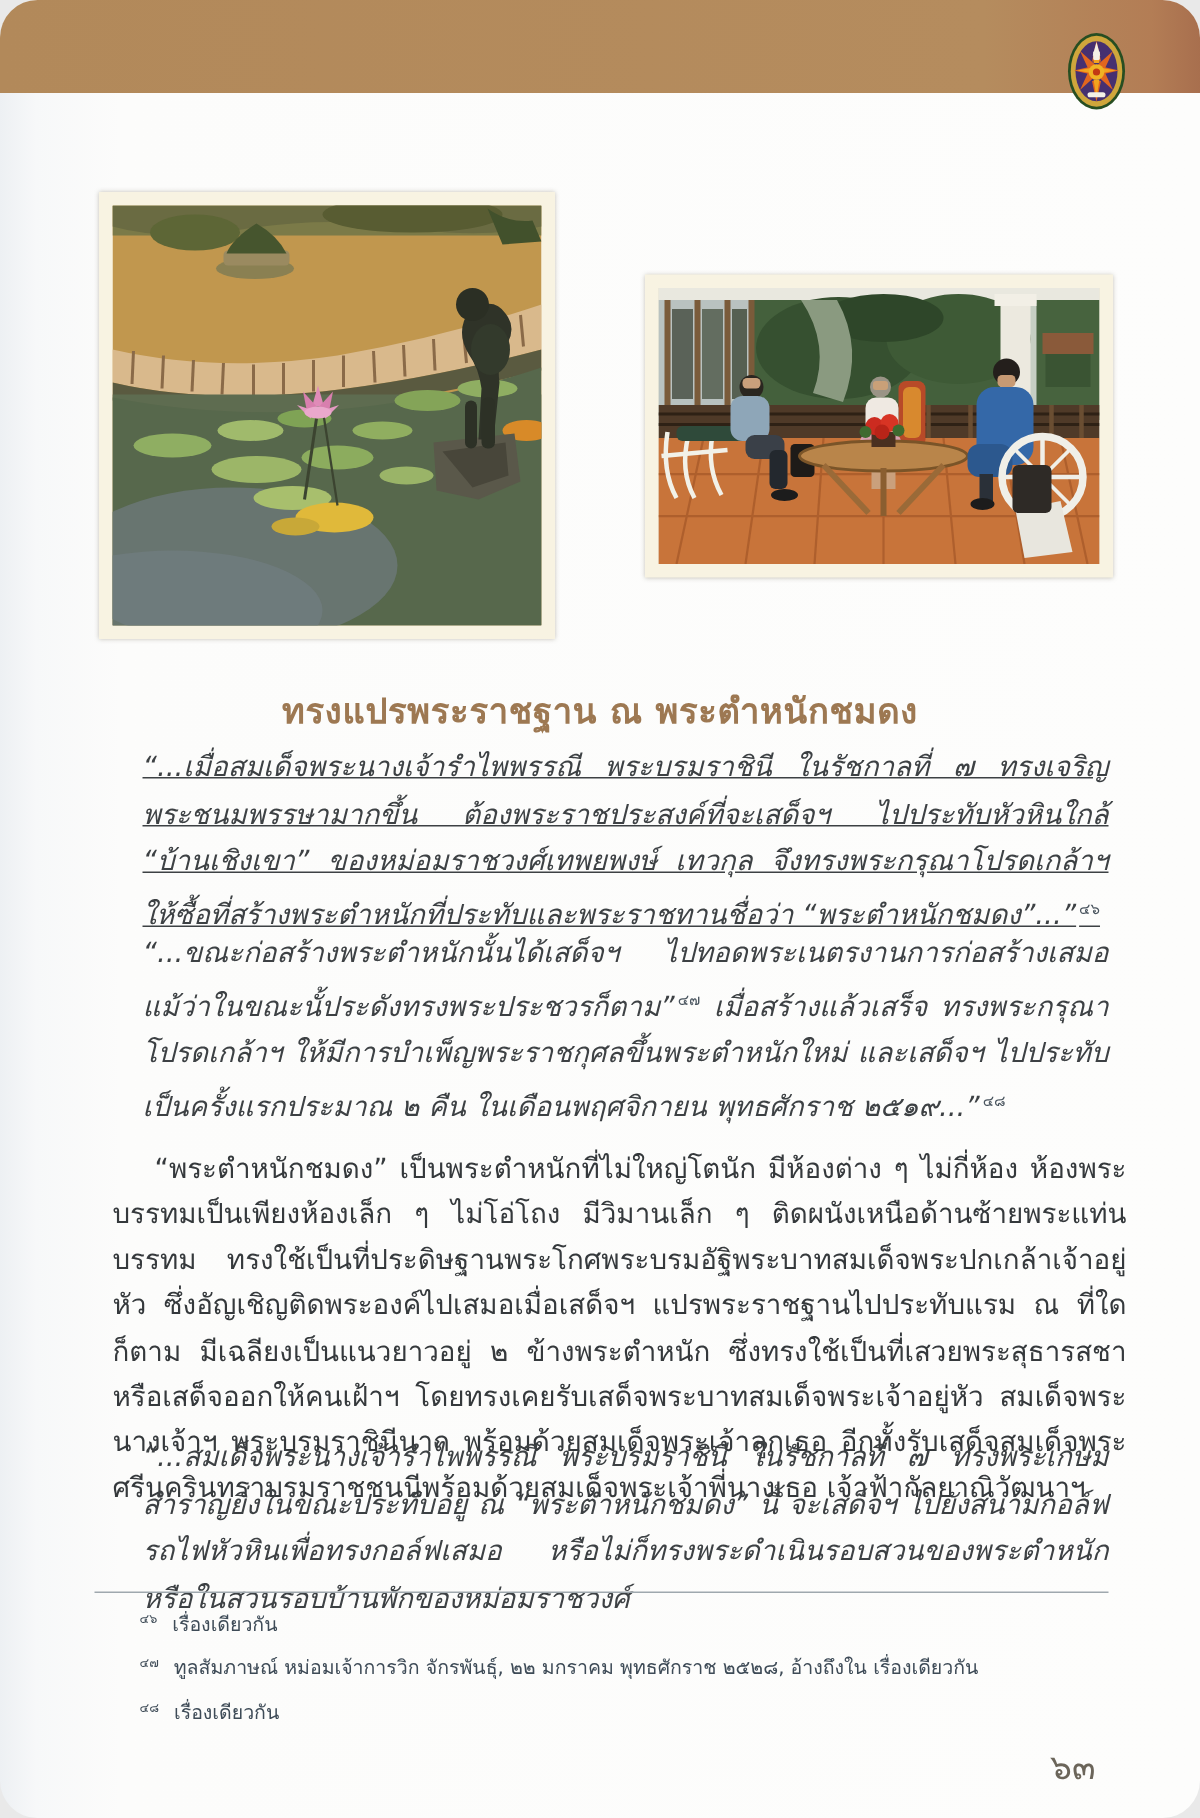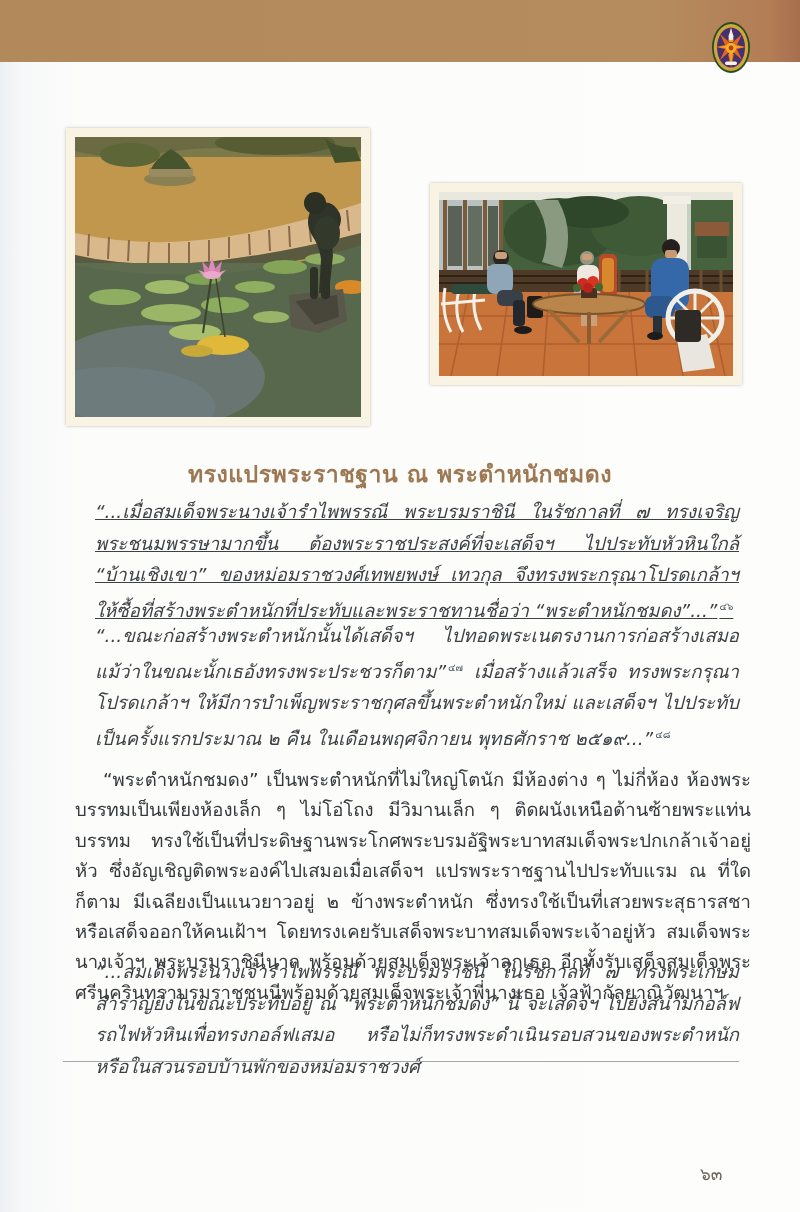--- a/index.html
+++ b/index.html
@@ -1,20 +1,21 @@
 <!DOCTYPE html>
 <html><head>
 <meta charset="utf-8">
 <style>
   html,body { margin:0; padding:0; background:#e9e9e9; }
   .page {
     position:relative; width:800px; height:1212px; margin:0 auto;
     background:linear-gradient(90deg,#edf0f3 0%, #f7f8f9 3%, #fcfcfb 10%, #fdfdfc 100%);
     font-family:"DejaVu Sans","Liberation Sans",sans-serif;
     overflow:hidden;
+    border-radius:25px;
   }
   .top-band {
     position:absolute; top:0; left:0; width:800px; height:62px;
     background:linear-gradient(90deg,#b2895a 0%, #b58c5e 82%, #b37d55 96%, #a86f4e 100%);
   }
   .emblem { position:absolute; top:21px; left:711px; width:40px; height:53px; }
 
   .photo-frame {
     position:absolute; background:#f8f3e2; padding:9px;
     box-shadow:0 0 3px rgba(90,80,60,.35);
@@ -42,21 +43,21 @@
   .footnote-rule {
     position:absolute; left:63px; top:1061px; width:676px; height:1px;
     background:#9fa8ae;
   }
   .footnotes { position:absolute; left:63px; top:1072px; width:676px; color:#3e4b57; }
   .fn { margin:0 0 9px 30px; font-size:13px; line-height:17px; }
   .fn sup { font-size:8.5px; margin-right:10px; }
 
   .page-number {
     position:absolute; left:700px; top:1160px; width:60px;
-    color:#6b655a; font-size:17px;
+    color:#6b655a; font-size:23px;
   }
 </style>
 </head>
 <body>
 
 <div class="page">
 
   <div class="top-band"></div>
 
   <div class="emblem">
@@ -264,24 +265,29 @@
       </g>
       <polygon points="238,148 268,142 276,176 244,180" fill="#e8e6de"></polygon>
       <rect x="236" y="118" width="26" height="32" rx="4" fill="#2e2a26"></rect>
     </svg>
   </div>
 
   <div class="page-title">ทรงแปรพระราชฐาน ณ พระตำหนักชมดง</div>
 
   <p class="quote" style="top:496px;text-decoration:underline;"><span>“...เมื่อสมเด็จพระนางเจ้ารำไพพรรณี พระบรมราชินี ในรัชกาลที่ ๗ ทรงเจริญพระชนมพรรษามากขึ้น ต้องพระราชประสงค์ที่จะเสด็จฯ ไปประทับหัวหินใกล้ “บ้านเชิงเขา” ของหม่อมราชวงศ์เทพยพงษ์ เทวกุล จึงทรงพระกรุณาโปรดเกล้าฯ ให้ซื้อที่สร้างพระตำหนักที่ประทับและพระราชทานชื่อว่า “พระตำหนักชมดง”...”</span><sup class="fn-mark">๔๖</sup></p>
 
-  <p class="quote" style="top:620px;"><span>“...ขณะก่อสร้างพระตำหนักนั้นได้เสด็จฯ ไปทอดพระเนตรงานการก่อสร้างเสมอ แม้ว่าในขณะนั้กเธอังทรงพระประชวรก็ตาม”</span><sup class="fn-mark">๔๗</sup><span> เมื่อสร้างแล้วเสร็จ ทรงพระกรุณาโปรดเกล้าฯ ให้มีการบำเพ็ญพระราชกุศลขึ้นพระตำหนักใหม่ และเสด็จฯ ไปประทับเป็นครั้งแรกประมาณ ๒ คืน ในเดือนพฤศจิกายน พุทธศักราช ๒๕๑๙...”</span><sup class="fn-mark">๔๘</sup></p>
+  <p class="quote" style="top:620px;"><span>“...ขณะก่อสร้างพระตำหนักนั้นได้เสด็จฯ ไปทอดพระเนตรงานการก่อสร้างเสมอ แม้ว่าในขณะนั้ประดังทรงพระประชวรก็ตาม”</span><sup class="fn-mark">๔๗</sup><span> เมื่อสร้างแล้วเสร็จ ทรงพระกรุณาโปรดเกล้าฯ ให้มีการบำเพ็ญพระราชกุศลขึ้นพระตำหนักใหม่ และเสด็จฯ ไปประทับเป็นครั้งแรกประมาณ ๒ คืน ในเดือนพฤศจิกายน พุทธศักราช ๒๕๑๙...”</span><sup class="fn-mark">๔๘</sup></p>
 
   <p class="body-para" style="top:753px;"><span>“พระตำหนักชมดง” เป็นพระตำหนักที่ไม่ใหญ่โตนัก มีห้องต่าง ๆ ไม่กี่ห้อง ห้องพระบรรทมเป็นเพียงห้องเล็ก ๆ ไม่โอ่โถง มีวิมานเล็ก ๆ ติดผนังเหนือด้านซ้ายพระแท่นบรรทม ทรงใช้เป็นที่ประดิษฐานพระโกศพระบรมอัฐิพระบาทสมเด็จพระปกเกล้าเจ้าอยู่หัว ซึ่งอัญเชิญติดพระองค์ไปเสมอเมื่อเสด็จฯ แปรพระราชฐานไปประทับแรม ณ ที่ใดก็ตาม มีเฉลียงเป็นแนวยาวอยู่ ๒ ข้างพระตำหนัก ซึ่งทรงใช้เป็นที่เสวยพระสุธารสชา หรือเสด็จออกให้คนเฝ้าฯ โดยทรงเคยรับเสด็จพระบาทสมเด็จพระเจ้าอยู่หัว สมเด็จพระนางเจ้าฯ พระบรมราชินีนาถ พร้อมด้วยสมเด็จพระเจ้าลูกเธอ อีกทั้งรับเสด็จสมเด็จพระศรีนครินทราบรมราชชนนีพร้อมด้วยสมเด็จพระเจ้าพี่นางเธอ เจ้าฟ้ากัลยาณิวัฒนาฯ</span></p>
 
   <p class="quote" style="top:956px;"><span>“...สมเด็จพระนางเจ้ารำไพพรรณี พระบรมราชินี ในรัชกาลที่ ๗ ทรงพระเกษมสำราญยิ่งในขณะประทับอยู่ ณ “พระตำหนักชมดง” นี้ จะเสด็จฯ ไปยังสนามกอล์ฟรถไฟหัวหินเพื่อทรงกอล์ฟเสมอ หรือไม่ก็ทรงพระดำเนินรอบสวนของพระตำหนักหรือในสวนรอบบ้านพักของหม่อมราชวงศ์</span></p>
 
   <div class="footnote-rule"></div>
 
+  <div class="footnotes">
+    <div class="fn"><sup>๔๖</sup><span>เรื่องเดียวกัน</span></div>
+    <div class="fn"><sup>๔๗</sup><span>ทูลสัมภาษณ์ หม่อมเจ้าการวิก จักรพันธุ์, ๒๒ มกราคม พุทธศักราช ๒๕๒๘, อ้างถึงใน เรื่องเดียวกัน</span></div>
+    <div class="fn"><sup>๔๘</sup><span>เรื่องเดียวกัน</span></div>
+  </div>
 
   <div class="page-number">๖๓</div>
 
 </div>
 
 </body></html>

